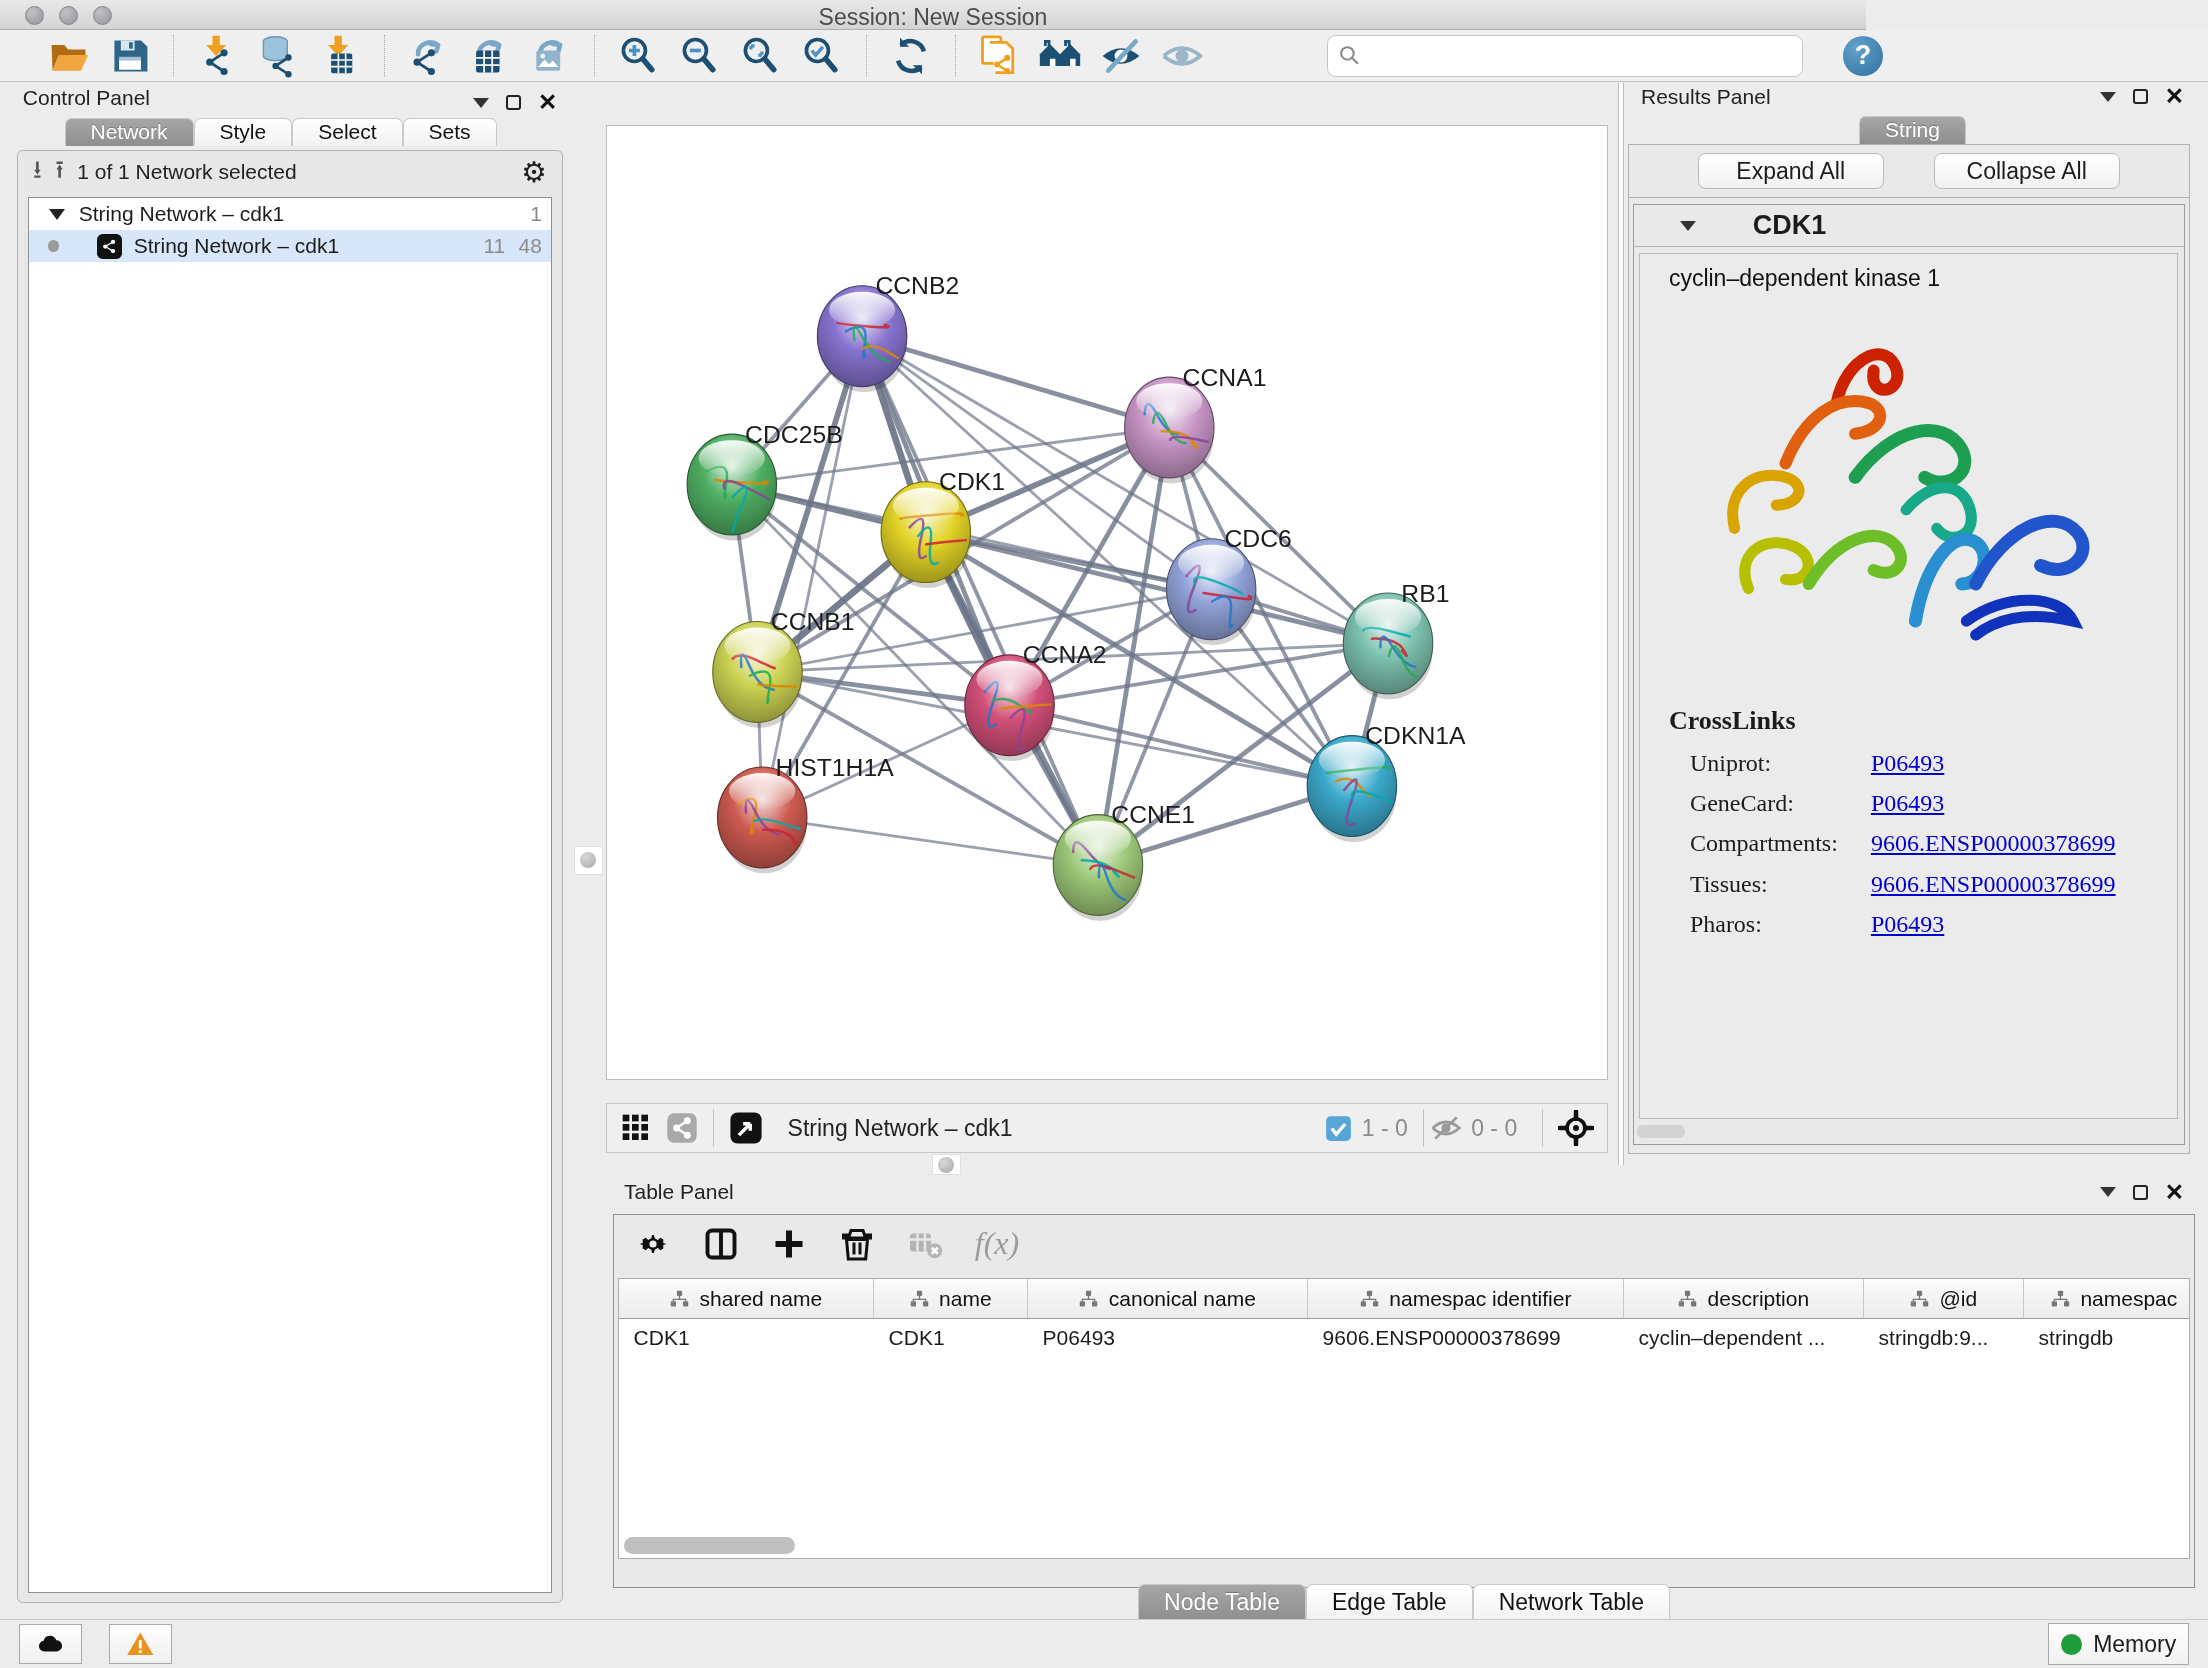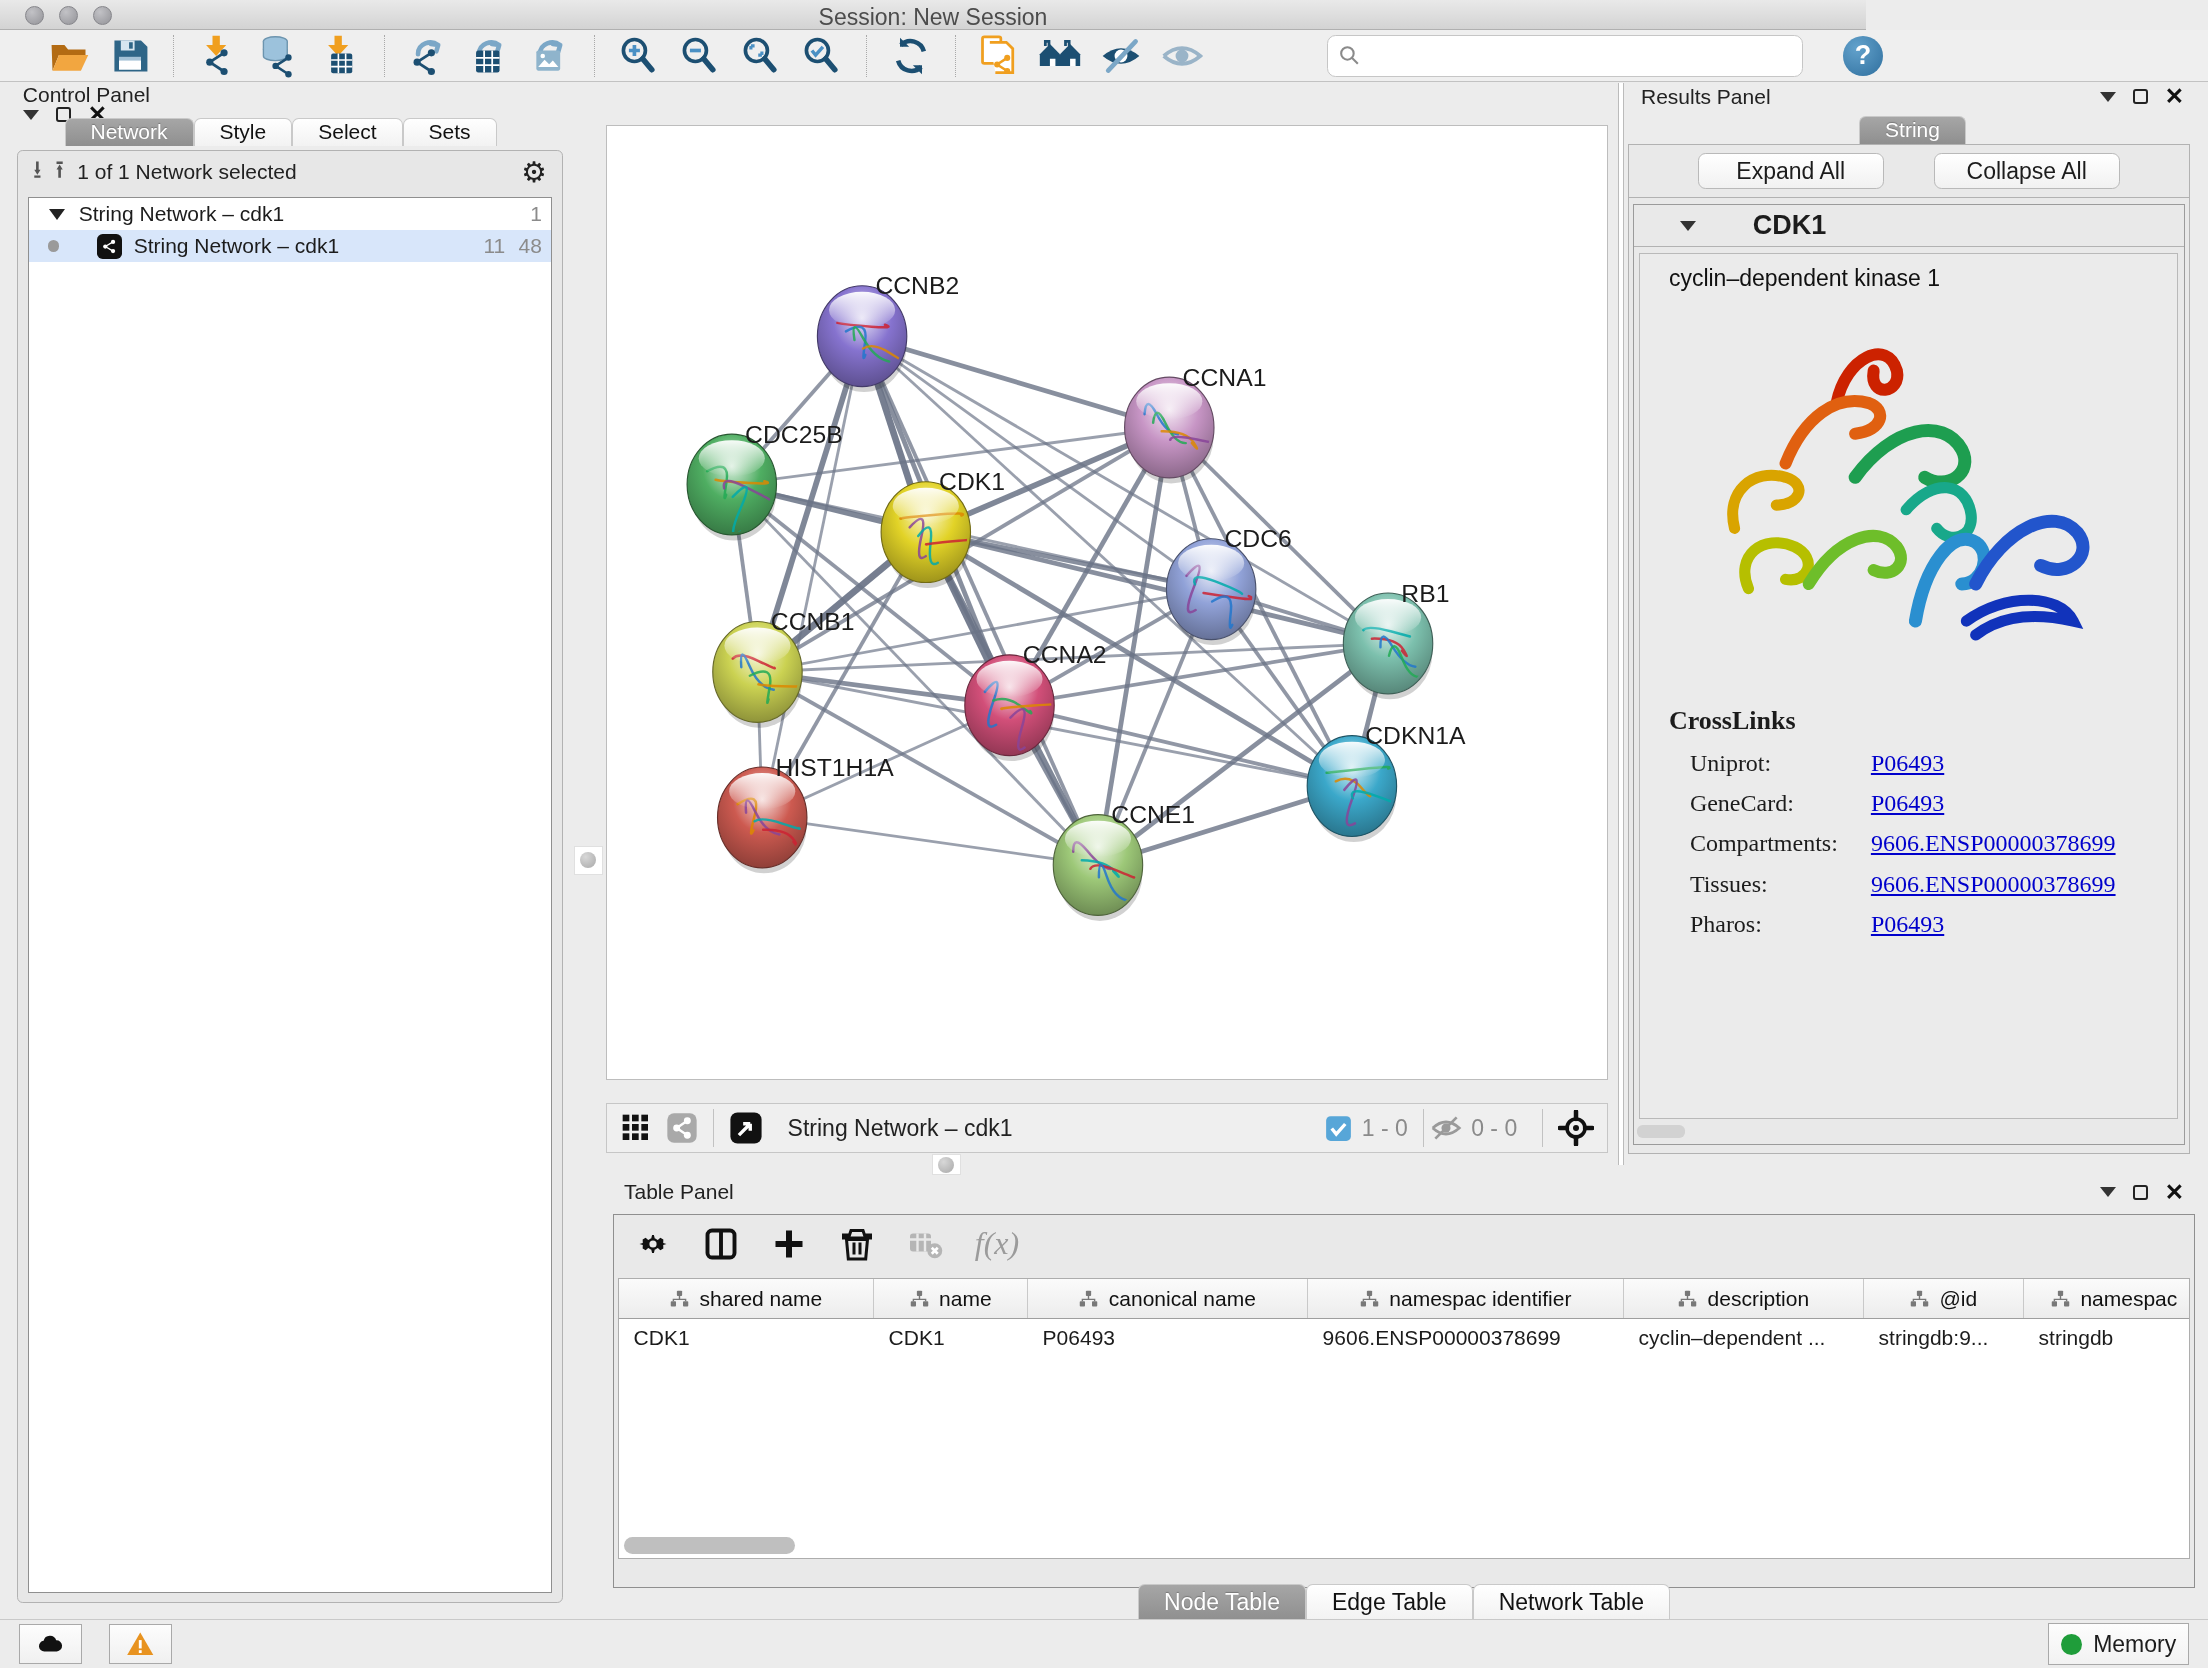--- a/index.html
+++ b/index.html
@@ -34,21 +34,21 @@
   .panel-ctrl{display:flex;align-items:center;gap:17px;}
   .caret{width:0;height:0;border-left:8.6px solid transparent;border-right:8.6px solid transparent;border-top:10.5px solid #333;}
   .winbox{width:15px;height:15px;border:2.4px solid #222;border-radius:2.9px;}
   .winx{font-size:23px;font-weight:bold;color:#111;line-height:15px;}
   .tab{height:28.5px;padding:0 25px;display:flex;align-items:center;justify-content:center;
     font-size:21px;background:linear-gradient(#ffffff,#f2f2f2);border:1px solid #c9c9c9;border-bottom:none;
     border-radius:6.7px 6.7px 0 0;color:#111;}
   .tab.sel{background:linear-gradient(#a6a6a6,#8f8f8f);color:#fff;text-shadow:0 -1px 1px #777;}
   
   #control-panel{position:absolute;left:9.5px;top:83px;width:561px;height:1520px;}
-  #cp-head{display:flex;align-items:flex-start;height:27px;padding:0 13.3px;justify-content:space-between;flex-direction:column;}
+  #cp-head{display:flex;align-items:flex-end;height:27px;padding:0 13.3px;justify-content:space-between;}
   #cp-tabs{display:flex;margin-left:55px;margin-top:7.6px;position:relative;z-index:2;}
   #cp-body{position:absolute;left:7.6px;right:7.6px;top:67px;bottom:0;border:1px solid #b2b2b2;border-radius:5.7px;background:#e7e7e7;}
   #cp-toolrow{height:42px;display:flex;align-items:center;padding:0 15px;}
   #cp-toolrow .chev{font-size:25px;color:#555;margin-right:13.3px;}
   #cp-selection{flex:1;text-align:left;font-size:21px;color:#222;}
   #cp-list{position:absolute;left:9.5px;right:9.5px;top:46px;bottom:9.5px;background:#fff;border:1.4px solid #8f8f8f;overflow:hidden;}
   .tree-row{height:32px;display:flex;align-items:center;font-size:21px;padding:0 9.5px;}
   .tree-row .count{color:#8b8b8b;margin-left:13.3px;}
   .tree-row.selrow{background:#d8e6fa;}
   .tree-caret{width:0;height:0;border-left:8.6px solid transparent;border-right:8.6px solid transparent;border-top:11.4px solid #222;margin:0 13.3px 0 11.4px;}

